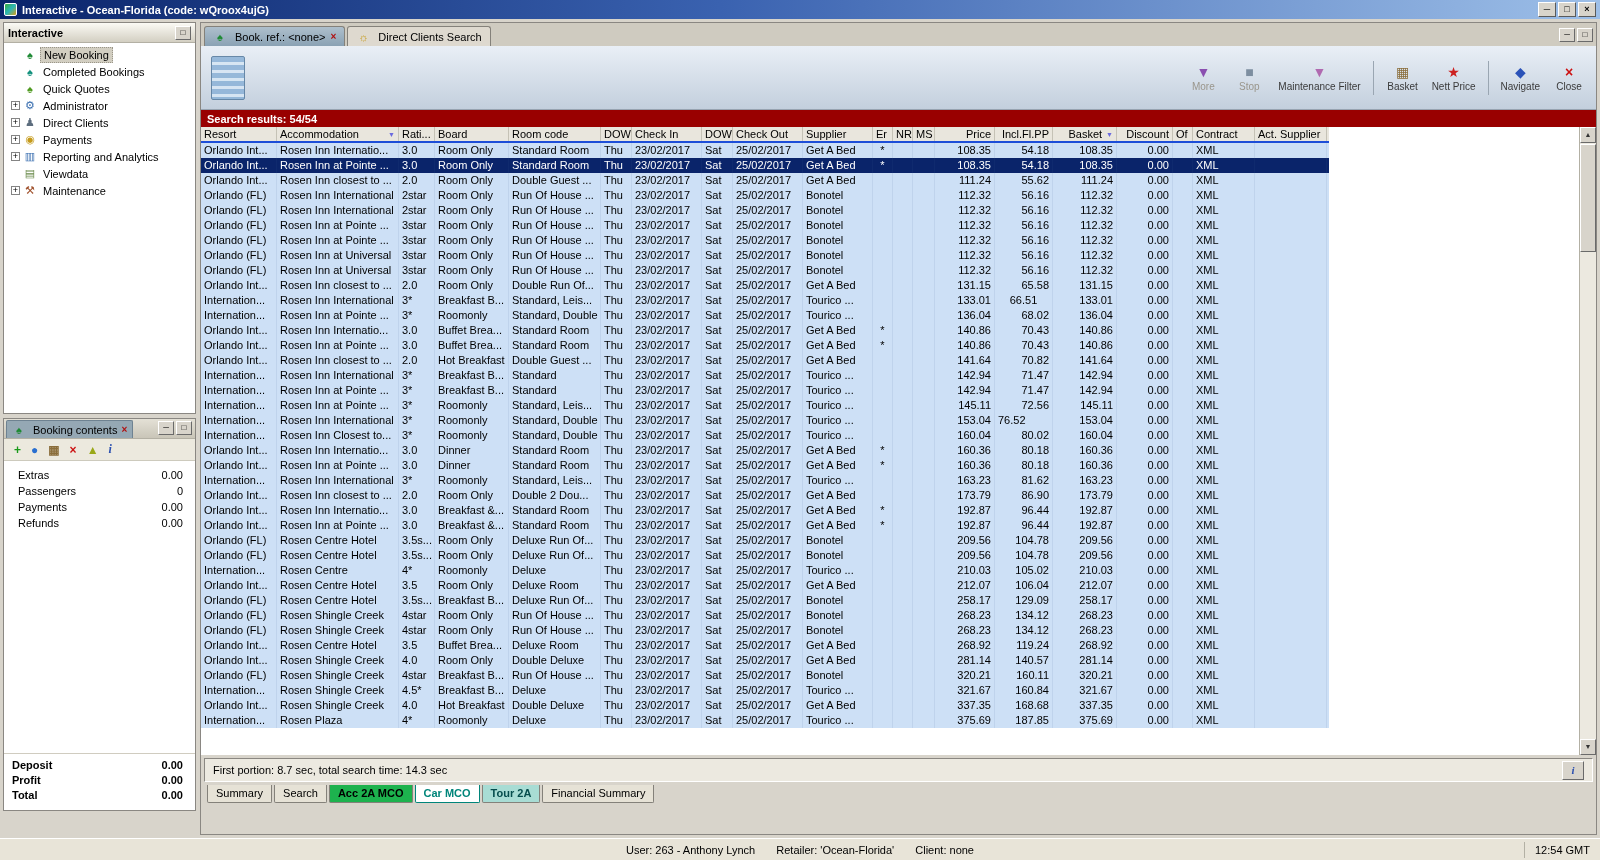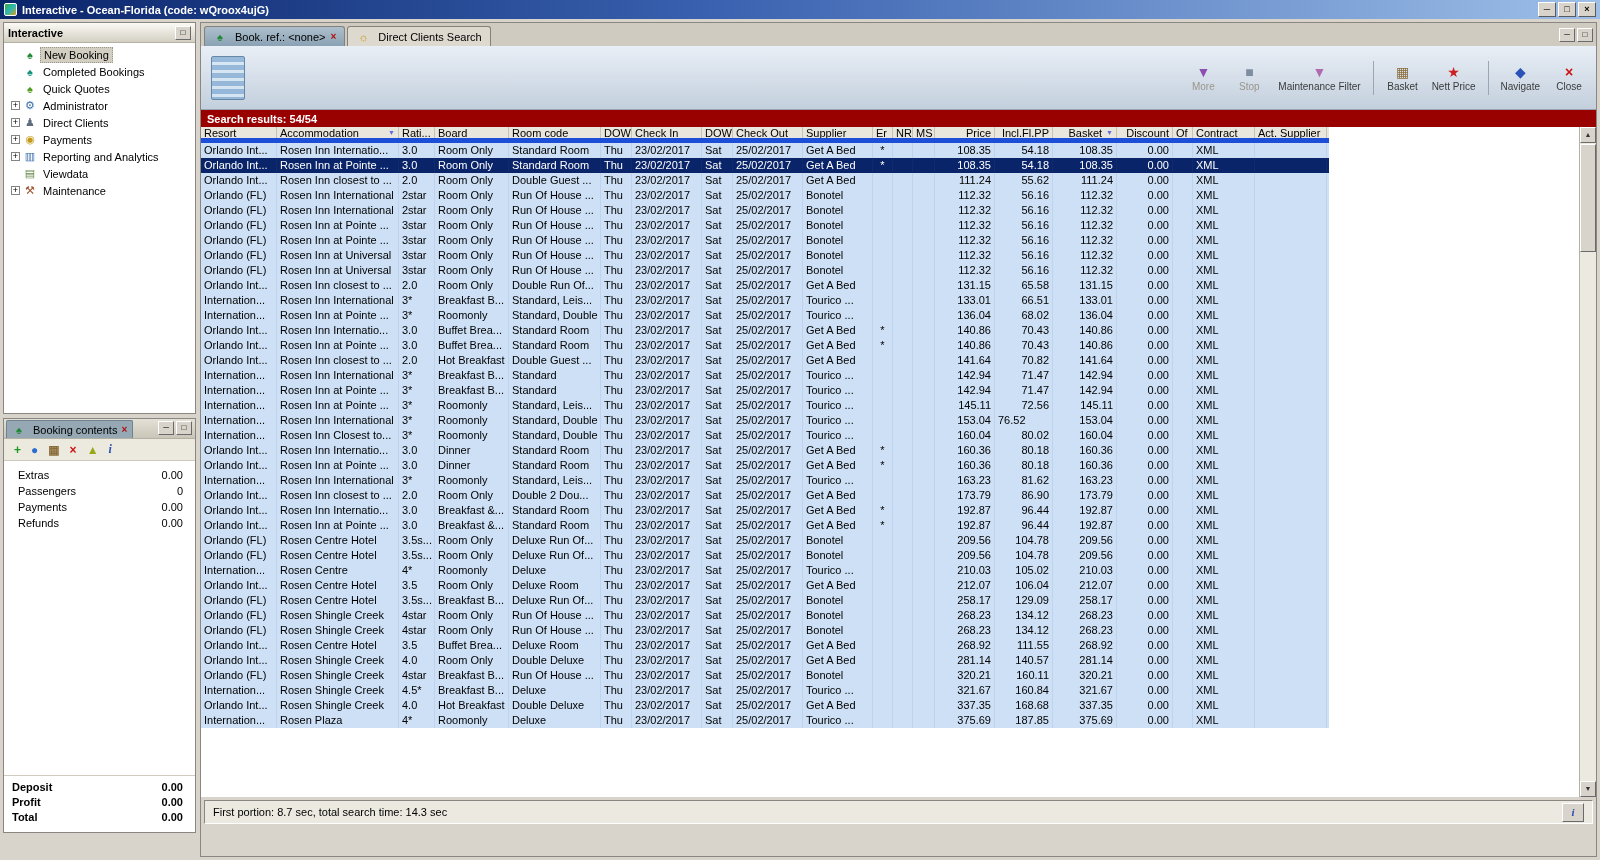--- a/index.html
+++ b/index.html
@@ -82,21 +82,21 @@
   .tool .tlbl { font-size:10px; color:#3a3a3a; }
   .tool.dim .tlbl { color:#9a968c; }
   .tb-sep { width:1px; height:34px; background:#9aa6b2; }
   .g-purple{color:#8a4fb0;} .g-gray{color:#7d8ea0;} .g-pink{color:#b06ab0;}
   .g-gold{color:#8a6d3a;} .g-red{color:#cc2020;} .g-navy{color:#2a52b8;} .g-close{color:#cc1111; font-weight:bold;}
 
   .results-bar { height:17px; background:#990000; color:#fff; font-weight:bold; display:flex; align-items:center; padding-left:6px; }
 
   .table-region { flex:1; position:relative; background:#fff; min-height:0; overflow:hidden; }
   .grid { width:1128px; }
-  .grid-header { display:flex; height:16px; background:#e9e6dd; border-bottom:5px solid #1d4ed8; }
+  .grid-header { display:flex; height:16px; background:#e9e6dd; border-bottom:2px solid #1d4ed8; }
   .hcell { border-right:1px solid #c5c2b6; padding:0 3px; display:flex; align-items:center; white-space:nowrap; overflow:hidden; flex:none; }
   .hcell.r { justify-content:flex-end; }
   .hicon { margin-left:auto; padding-left:2px; font-size:7px; color:#6a6adf; }
   .hcell.r .hicon { margin-left:2px; }
   .trow { display:flex; height:15px; background:#cde0f6; }
   .trow.sel { background:#0a246a; color:#fff; }
   .tcell { padding:0 3px; line-height:15px; white-space:nowrap; overflow:hidden; flex:none;
            border-right:1px solid rgba(70,100,150,0.10); }
   .vscroll { position:absolute; top:0; right:0; bottom:0; width:17px; background:#ece9e0; border-left:1px solid #b3b0a4; }
   .sbtn { position:absolute; left:0; width:16px; height:16px; background:#d8d4cb; border:1px solid;
@@ -606,21 +606,21 @@
                 <div class="tcell" style="width: 92px;">Standard, Leis...</div>
                 <div class="tcell" style="width: 31px;">Thu</div>
                 <div class="tcell" style="width: 70px;">23/02/2017</div>
                 <div class="tcell" style="width: 31px;">Sat</div>
                 <div class="tcell" style="width: 70px;">25/02/2017</div>
                 <div class="tcell" style="width: 70px;">Tourico ...</div>
                 <div class="tcell" style="width: 20px; text-align: center;"></div>
                 <div class="tcell" style="width: 20px; text-align: center;"></div>
                 <div class="tcell" style="width: 22px; text-align: center;"></div>
                 <div class="tcell" style="width: 60px; text-align: right;">133.01</div>
-                <div class="tcell" style="width: 58px; text-align: right;">66.51</div>
+                <div class="tcell" style="width: 58px; text-align: center;">66.51</div>
                 <div class="tcell" style="width: 64px; text-align: right;">133.01</div>
                 <div class="tcell" style="width: 56px; text-align: right;">0.00</div>
                 <div class="tcell" style="width: 20px;"></div>
                 <div class="tcell" style="width: 62px;">XML</div>
                 <div class="tcell" style="width: 72px;"></div>
               </div>
               <div class="trow">
                 <div class="tcell" style="width: 76px;">Internation...</div>
                 <div class="tcell" style="width: 122px;">Rosen Inn at Pointe ...</div>
                 <div class="tcell" style="width: 36px;">3*</div>
@@ -1112,21 +1112,21 @@
                 <div class="tcell" style="width: 92px;">Deluxe Room</div>
                 <div class="tcell" style="width: 31px;">Thu</div>
                 <div class="tcell" style="width: 70px;">23/02/2017</div>
                 <div class="tcell" style="width: 31px;">Sat</div>
                 <div class="tcell" style="width: 70px;">25/02/2017</div>
                 <div class="tcell" style="width: 70px;">Get A Bed</div>
                 <div class="tcell" style="width: 20px; text-align: center;"></div>
                 <div class="tcell" style="width: 20px; text-align: center;"></div>
                 <div class="tcell" style="width: 22px; text-align: center;"></div>
                 <div class="tcell" style="width: 60px; text-align: right;">268.92</div>
-                <div class="tcell" style="width: 58px; text-align: right;">111.55</div>
+                <div class="tcell" style="width: 58px; text-align: right;">119.24</div>
                 <div class="tcell" style="width: 64px; text-align: right;">268.92</div>
                 <div class="tcell" style="width: 56px; text-align: right;">0.00</div>
                 <div class="tcell" style="width: 20px;"></div>
                 <div class="tcell" style="width: 62px;">XML</div>
                 <div class="tcell" style="width: 72px;"></div>
               </div>
               <div class="trow">
                 <div class="tcell" style="width: 76px;">Orlando Int...</div>
                 <div class="tcell" style="width: 122px;">Rosen Shingle Creek</div>
                 <div class="tcell" style="width: 36px;">4.0</div>
@@ -1243,17 +1243,33 @@
           <span class="sthumb"></span>
           <span class="sbtn down">▼</span>
         </div>
       </div>
 
       <div class="timing-bar">
         <span>First portion: 8.7 sec, total search time: 14.3 sec</span>
         <span class="info-btn">i</span>
       </div>
 
+      <div class="bottom-tabs">
+        <span class="btab">Summary</span>
+        <span class="btab">Search</span>
+        <span class="btab green">Acc 2A MCO</span>
+        <span class="btab outline">Car MCO</span>
+        <span class="btab teal">Tour 2A</span>
+        <span class="btab">Financial Summary</span>
+      </div>
       <div class="bottom-gap"></div>
     </div>
   </div>
 
+  <div class="statusbar">
+    <span class="status-center">
+      <span>User: 263 - Anthony Lynch</span>
+      <span>Retailer: 'Ocean-Florida'</span>
+      <span>Client: none</span>
+    </span>
+    <span class="status-time">12:54 GMT</span>
+  </div>
 </div>
 
 </body></html>

